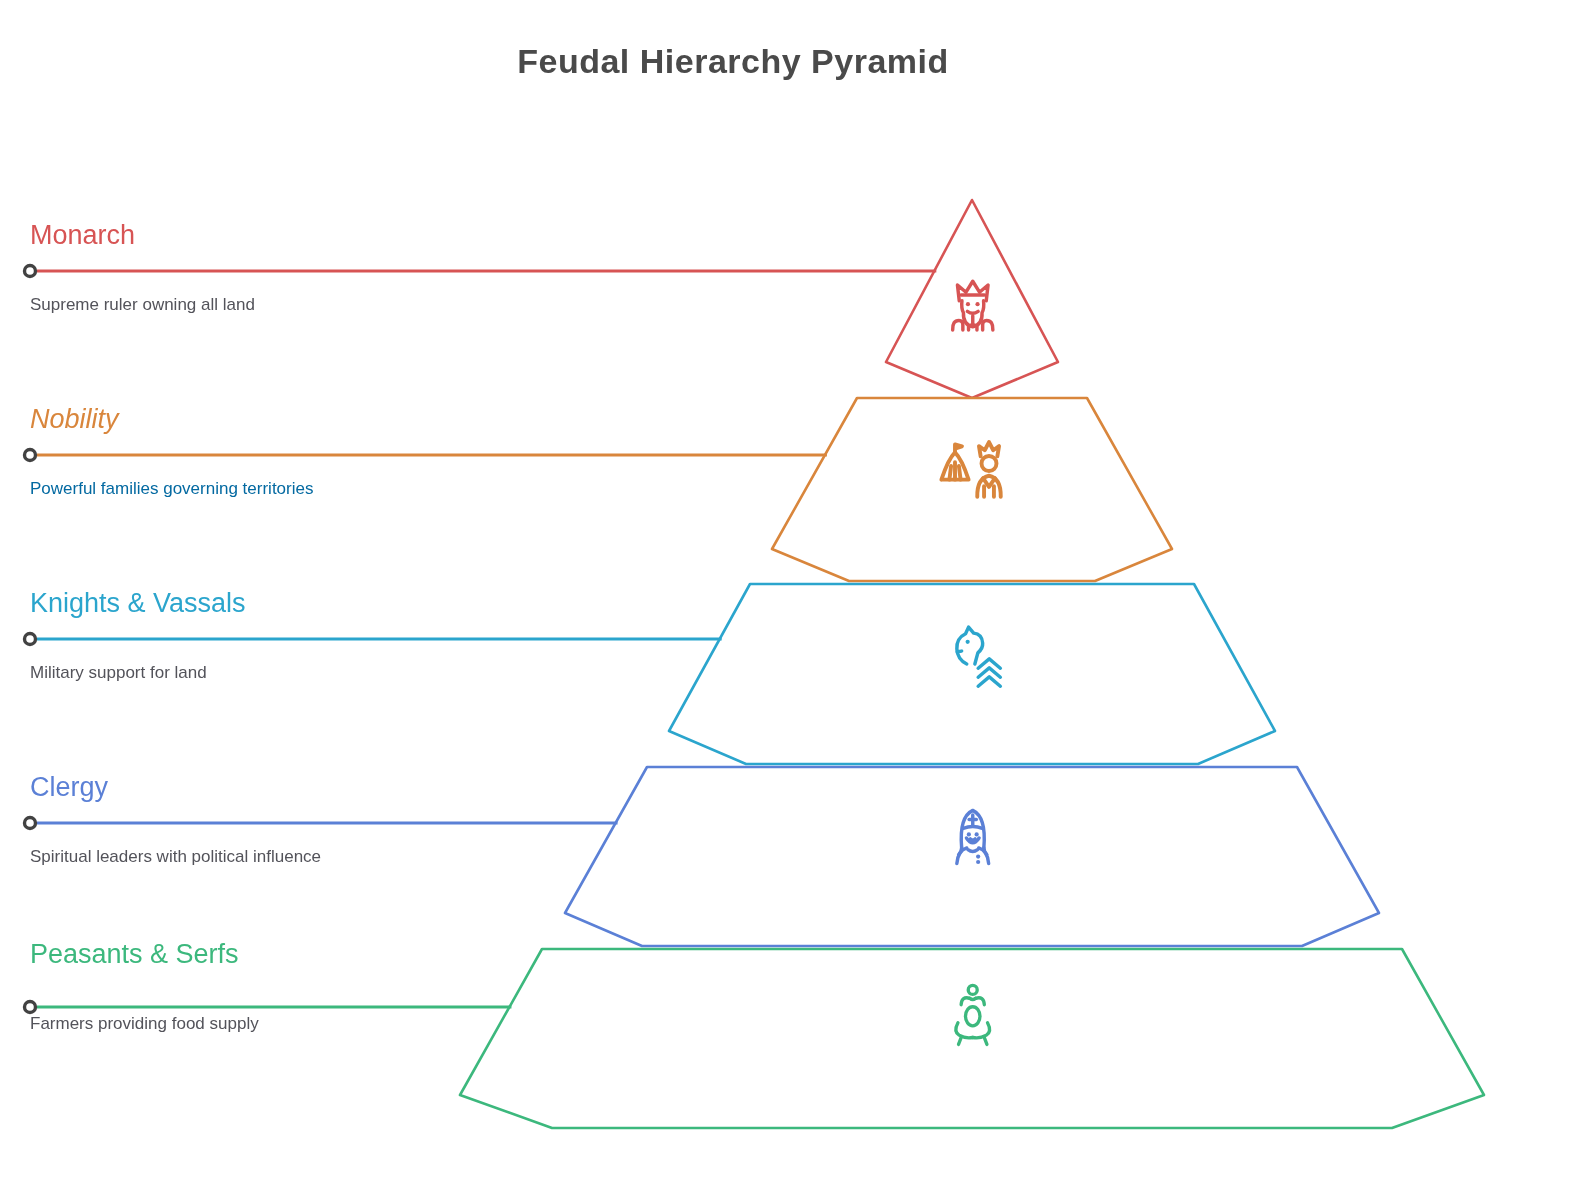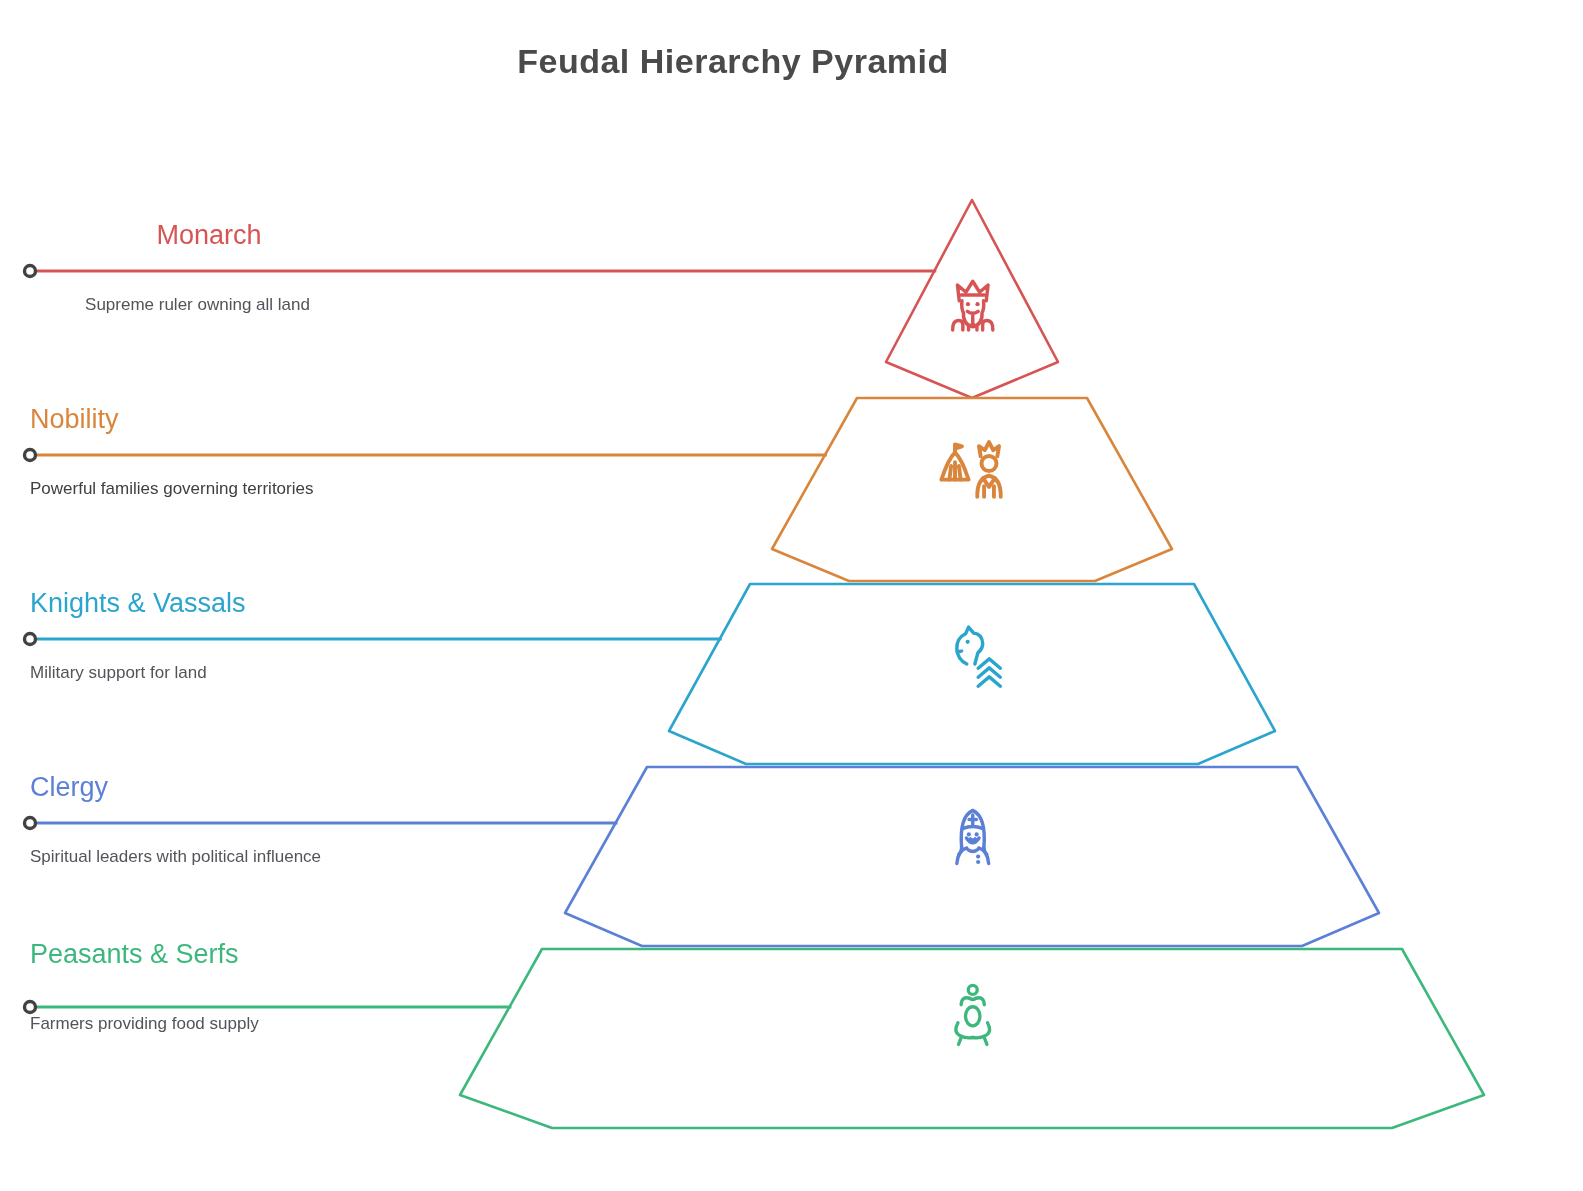--- a/index.html
+++ b/index.html
@@ -118,27 +118,27 @@
         <path d="M22 14.2 Q24 15.8 26 14.2"></path>
         <path d="M13.8 31 Q10.6 37 14.6 39.6 Q19 42.2 24 41.2"></path>
         <path d="M34.2 31 Q37.4 37 33.4 39.6 Q29 42.2 24 41.2"></path>
         <path d="M16.2 40.8 L14.2 46"></path>
         <path d="M31.8 40.8 L33.8 46"></path>
         <circle cx="24" cy="8.4" r="3.1"></circle>
         <ellipse cx="24" cy="26.6" rx="5" ry="6.6"></ellipse>
       </g>
     </svg>
 
-  <div class="label-block lb-0" style="top: 218px; text-align: center;">
+  <div class="label-block lb-0" style="top: 218px;">
     <div class="lvl-name" style="color: rgb(215, 84, 84);">Monarch</div>
     <div class="lvl-desc" style="color: rgb(83, 83, 90);">Supreme ruler owning all land</div>
   </div>
   <div class="label-block lb-1" style="top: 402px;">
-    <div class="lvl-name" style="color: rgb(217, 134, 60);">Nobility</div>
-    <div class="lvl-desc" style="color: #404040; margin-top: 36px;">Powerful families governing territories</div>
+    <div class="lvl-name" style="color: rgb(217, 134, 60); font-style: italic;">Nobility</div>
+    <div class="lvl-desc" style="color: #0369a1; margin-top: 36px;">Powerful families governing territories</div>
   </div>
   <div class="label-block lb-2" style="top: 586px;">
     <div class="lvl-name" style="color: rgb(43, 165, 205);">Knights &amp; Vassals</div>
     <div class="lvl-desc" style="color: rgb(83, 83, 90);">Military support for land</div>
   </div>
   <div class="label-block lb-3" style="top: 770px;">
     <div class="lvl-name" style="color: rgb(91, 128, 214);">Clergy</div>
     <div class="lvl-desc" style="color: rgb(83, 83, 90);">Spiritual leaders with political influence</div>
   </div>
   <div class="label-block lb-4" style="top: 937px;">

